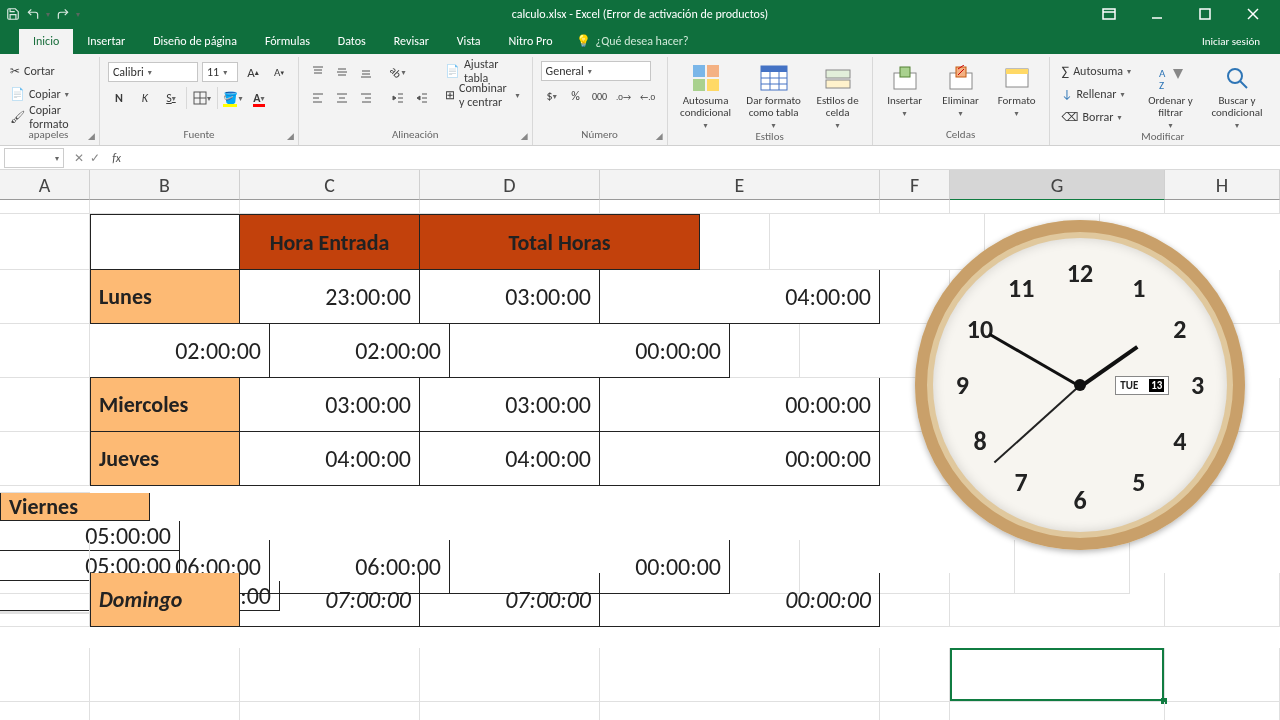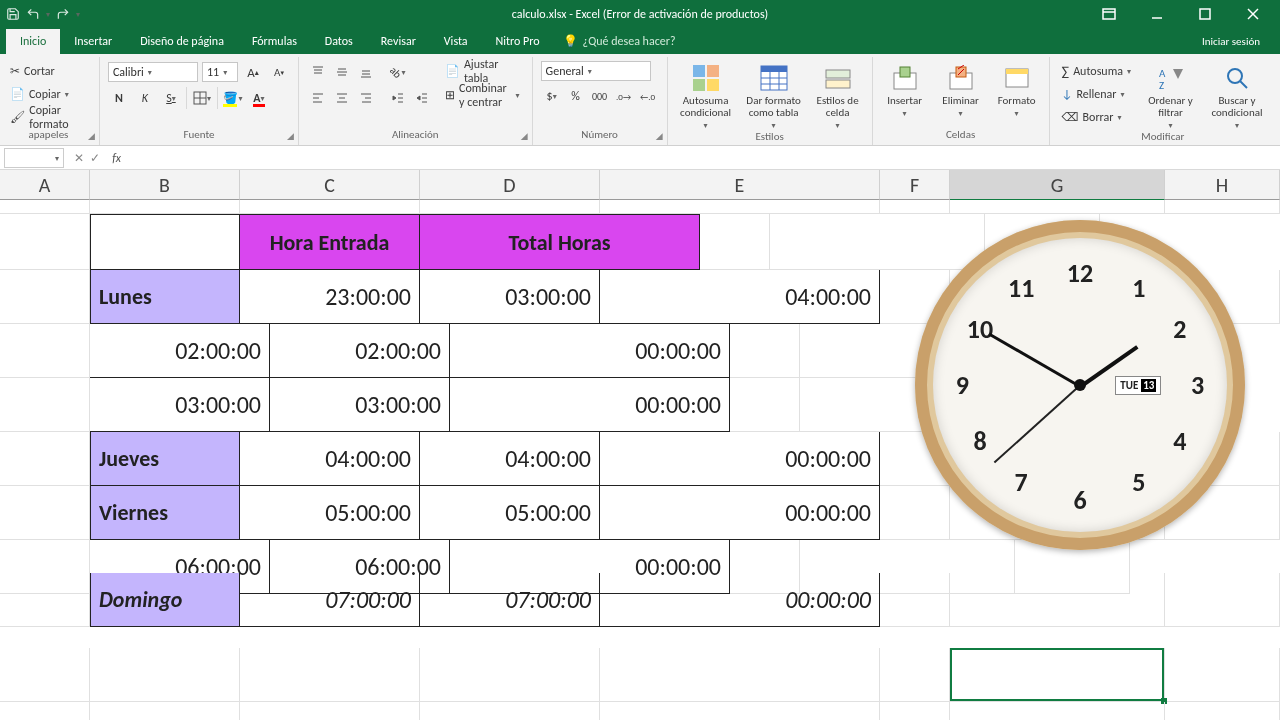--- a/index.html
+++ b/index.html
@@ -8,21 +8,21 @@
   
   .titlebar { height:28px; background:#0f6f3d; color:#fff; display:flex; align-items:center; position:relative; }
   .titlebar .qat { display:flex; align-items:center; gap:6px; padding:0 6px; font-size:11px;}
   .titlebar .qat .qicon{opacity:.85}
   .titlebar .title { position:absolute; left:50%; transform:translateX(-50%); font-size:12px; }
   .titlebar .winbtns { margin-left:auto; display:flex; gap:2px; padding-right:4px;}
   .titlebar .winbtn { width:46px; height:28px; display:flex; align-items:center; justify-content:center; }
   .titlebar .winbtn svg{stroke:#fff;}
 
   
-  .tabbar { height:26px; background:#0f6f3d; color:#fff; display:flex; align-items:flex-end; padding-left:6px;}
+  .tabbar { height:26px; background:#0f6f3d; color:#fff; display:flex; align-items:flex-end; padding-left:19px;}
   .tabbar .tab { padding:5px 14px 6px; font-size:12px; cursor:default;}
   .tabbar .tab.active { background:#f3f3f3; color:#1a6f3d; }
   .tabbar .tell { display:flex; align-items:center; gap:4px; padding:5px 10px 6px; font-size:12px; color:#cfe9d8;}
   .tabbar .signin{ margin-left:auto; padding:5px 20px 6px; font-size:11px;}
 
   
   .ribbon { height:92px; background:#f3f3f3; border-bottom:1px solid #d0d0d0; display:flex; padding:3px 4px 0; gap:0; overflow:hidden;}
   .group { border-right:1px solid #d8d8d8; display:flex; flex-direction:column; justify-content:space-between; padding:0 8px 2px; }
   .group .controls { display:flex; gap:8px; align-items:flex-start; padding-top:4px;}
   .group .gname { text-align:center; font-size:11px; color:#666; padding-bottom:2px; position:relative;}
@@ -49,36 +49,36 @@
 
   
   .sheet{position:relative;height:550px;overflow:hidden;}
   .colheads{position:absolute;top:0;left:0;right:0;height:30px;display:flex;}
   .colh{border-right:1px solid #d0d0d0;border-bottom:1px solid #999;background:#f3f3f3;color:#444;display:flex;align-items:center;justify-content:center;font-size:20px;height:30px;}
   .colh.sel{background:#d6d6d6;border-bottom-color:#107c41;}
   .cells{position:absolute;top:30px;left:0;right:0;bottom:0;}
   .row{position:absolute;left:0;right:0;display:flex;}
   .cell{border-right:1px solid #e0e0e0;border-bottom:1px solid #e0e0e0;height:100%;padding:0 8px;display:flex;align-items:center;font-size:20px;}
   .data-border .cell{border-right:1px solid #222;border-bottom:1px solid #222;}
-  .hdr{background:#d946ef;font-weight:700;justify-content:center;font-size:22px;border-top:1px solid #222;}
-  .dayc{background:#c4b5fd;font-weight:700;font-size:22px;}
+  .hdr{background:#c2410c;font-weight:700;justify-content:center;font-size:22px;border-top:1px solid #222;}
+  .dayc{background:#fdba74;font-weight:700;font-size:22px;}
   .tcell{justify-content:flex-end;font-family:Calibri,Arial,sans-serif;font-size:24px;}
   .selcell{box-shadow:inset 0 0 0 2px #107c41;}
   .selcell::after{content:"";position:absolute;right:-3px;bottom:-3px;width:6px;height:6px;background:#107c41;}
 
   
   .clock-wrap{position:absolute;}
   .clock{position:relative;border-radius:50%;background:radial-gradient(circle,#e0c89d 0 100%);box-shadow:inset 0 0 0 12px #c9a06a, 0 2px 6px rgba(0,0,0,.3);}
   .clockface{position:absolute;inset:18px;background:radial-gradient(circle,#f7f5f0 0 100%);border-radius:50%;box-shadow:inset 0 0 12px rgba(0,0,0,.15);}
   .cnum{position:absolute;font-size:26px;font-weight:700;color:#222;transform:translate(-50%,-50%);}  
   .hand{position:absolute;left:50%;top:50%;background:#111;transform-origin:0 50%;height:4px;}
   .hand.min{height:3px;}
   .hand.sec{height:1.5px;background:#222;}
   .hub{position:absolute;left:50%;top:50%;width:12px;height:12px;background:#111;border-radius:50%;transform:translate(-50%,-50%);}  
-  .datebox{position:absolute;background:#fff;border:1px solid #888;font-size:11px;font-weight:700;padding:2px 4px;display:flex;gap:3px;align-items:center;}
+  .datebox{position:absolute;background:#fff;border:1px solid #888;font-size:11px;font-weight:700;padding:2px 4px;display:flex;gap:11px;align-items:center;}
   .datebox .dn{background:#000;color:#fff;padding:0 2px;}
 
   svg{display:block;}
 </style>
 </head>
 <body>
 
 <div class="titlebar">
   <div class="qat">
     <span class="qicon">
@@ -507,38 +507,39 @@
         <div class="cell" style="width: 90px; border-right: 1px solid rgb(224, 224, 224); border-bottom: 1px solid rgb(224, 224, 224);"></div>
         <div class="cell tcell" style="width: 180px;">02:00:00</div>
         <div class="cell tcell" style="width: 180px;">02:00:00</div>
         <div class="cell tcell" style="width: 280px;">00:00:00</div>
         <div class="cell" style="width: 70px; border-right: 1px solid rgb(224, 224, 224); border-bottom: 1px solid rgb(224, 224, 224);"></div>
         <div class="cell" style="width: 215px; border-right: 1px solid rgb(224, 224, 224); border-bottom: 1px solid rgb(224, 224, 224);"></div>
         <div class="cell" style="width: 115px; border-right: 1px solid rgb(224, 224, 224); border-bottom: 1px solid rgb(224, 224, 224);"></div>
       </div>
       <div class="row data-border" style="top: 178px; height: 54px;">
         <div class="cell" style="width: 90px; border-right: 1px solid rgb(224, 224, 224); border-bottom: 1px solid rgb(224, 224, 224);"></div>
+        <div class="cell dayc" style="width: 150px; border-left: 1px solid rgb(34, 34, 34);">Miercoles</div>
         <div class="cell tcell" style="width: 180px;">03:00:00</div>
         <div class="cell tcell" style="width: 180px;">03:00:00</div>
         <div class="cell tcell" style="width: 280px;">00:00:00</div>
         <div class="cell" style="width: 70px; border-right: 1px solid rgb(224, 224, 224); border-bottom: 1px solid rgb(224, 224, 224);"></div>
         <div class="cell" style="width: 215px; border-right: 1px solid rgb(224, 224, 224); border-bottom: 1px solid rgb(224, 224, 224);"></div>
         <div class="cell" style="width: 115px; border-right: 1px solid rgb(224, 224, 224); border-bottom: 1px solid rgb(224, 224, 224);"></div>
       </div>
       <div class="row data-border" style="top: 232px; height: 54px;">
         <div class="cell" style="width: 90px; border-right: 1px solid rgb(224, 224, 224); border-bottom: 1px solid rgb(224, 224, 224);"></div>
         <div class="cell dayc" style="width: 150px; border-left: 1px solid rgb(34, 34, 34);">Jueves</div>
         <div class="cell tcell" style="width: 180px;">04:00:00</div>
         <div class="cell tcell" style="width: 180px;">04:00:00</div>
         <div class="cell tcell" style="width: 280px;">00:00:00</div>
         <div class="cell" style="width: 70px; border-right: 1px solid rgb(224, 224, 224); border-bottom: 1px solid rgb(224, 224, 224);"></div>
         <div class="cell" style="width: 215px; border-right: 1px solid rgb(224, 224, 224); border-bottom: 1px solid rgb(224, 224, 224);"></div>
         <div class="cell" style="width: 115px; border-right: 1px solid rgb(224, 224, 224); border-bottom: 1px solid rgb(224, 224, 224);"></div>
       </div>
-      <div class="row data-border" style="top: 286px; height: 54px;">
+      <div class="row data-border" style="top: 292px; height: 54px; flex-direction: column;">
         <div class="cell" style="width: 90px; border-right: 1px solid rgb(224, 224, 224); border-bottom: 1px solid rgb(224, 224, 224);"></div>
         <div class="cell dayc" style="width: 150px; border-left: 1px solid rgb(34, 34, 34);">Viernes</div>
         <div class="cell tcell" style="width: 180px;">05:00:00</div>
         <div class="cell tcell" style="width: 180px;">05:00:00</div>
         <div class="cell tcell" style="width: 280px;">00:00:00</div>
         <div class="cell" style="width: 70px; border-right: 1px solid rgb(224, 224, 224); border-bottom: 1px solid rgb(224, 224, 224);"></div>
         <div class="cell" style="width: 215px; border-right: 1px solid rgb(224, 224, 224); border-bottom: 1px solid rgb(224, 224, 224);"></div>
         <div class="cell" style="width: 115px; border-right: 1px solid rgb(224, 224, 224); border-bottom: 1px solid rgb(224, 224, 224);"></div>
       </div>
       <div class="row data-border" style="top: 340px; height: 54px;">

